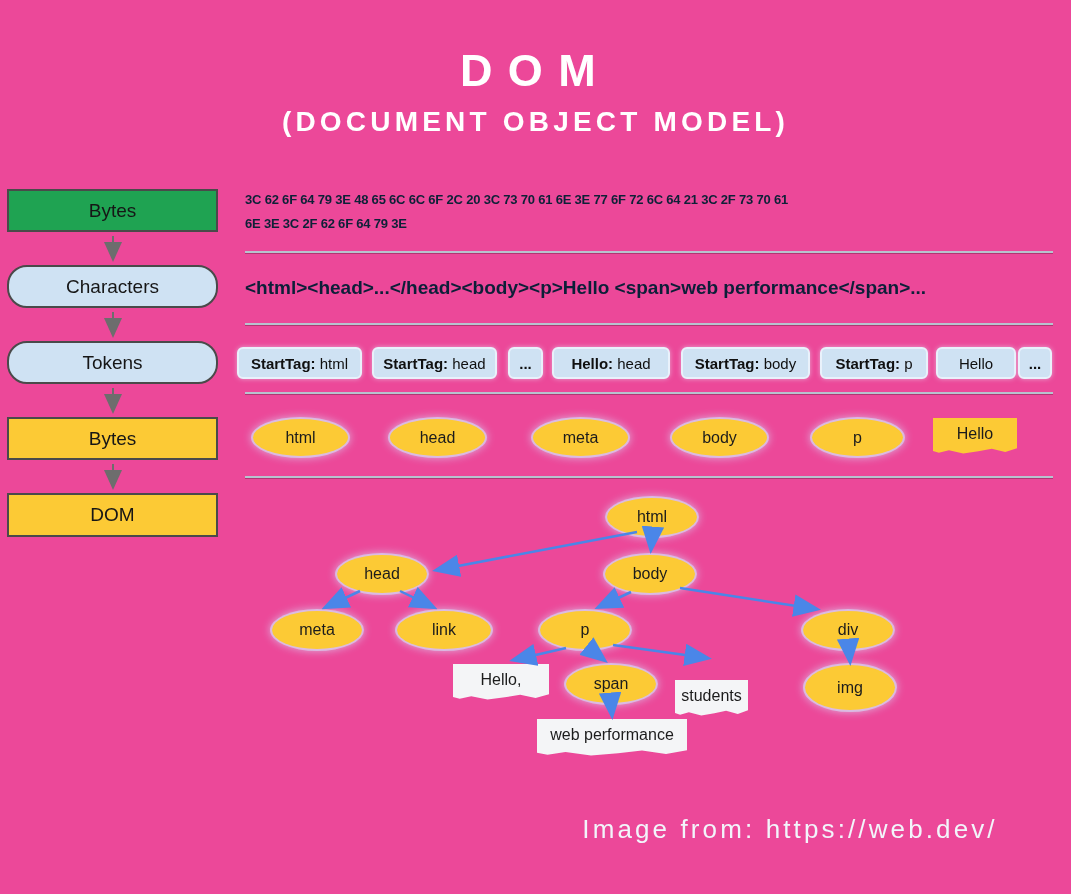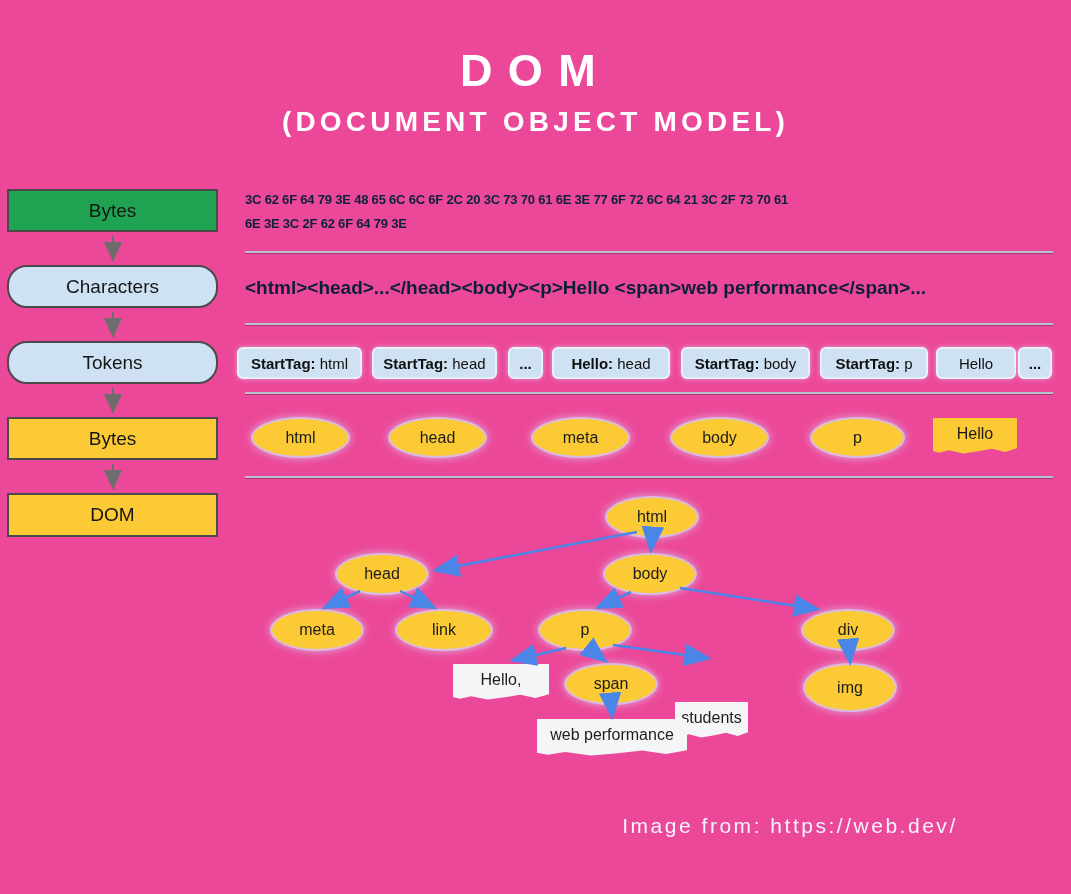--- a/index.html
+++ b/index.html
@@ -46,21 +46,21 @@
         filter:drop-shadow(0 0 3px rgba(222,236,255,.85));
         clip-path:polygon(0% 0%,100% 0%,100% 82%,86% 92%,70% 83%,54% 90%,36% 96%,19% 87%,7% 94%,0% 89%);
         padding-bottom:6px;box-sizing:border-box;}
   .wavy.yellow{background:#fcca35;}
   .wavy.white{background:#f4f5f7;}
 
   .overlay{position:absolute;left:0;top:0;pointer-events:none;}
 
   
   .credit{position:absolute;left:560px;top:814px;width:460px;text-align:center;color:#f2f5fb;
-          font-size:21px;font-weight:100;letter-spacing:0.12em;}
+          font-size:26px;font-weight:100;letter-spacing:0.12em;}
 </style>
 </head>
 <body>
 
 <div class="canvas">
 
   <div class="title">
     <div class="l1">DOM</div>
     <div class="l2">(DOCUMENT OBJECT MODEL)</div>
   </div>
@@ -156,21 +156,21 @@
     </div>
   <div class="ell" style="left:803px;top:611px;width:90px;height:38px">
       <span>div</span>
     </div>
   <div class="wavy white" style="left:453px;top:664px;width:96px;height:37px">
       <span>Hello,</span>
     </div>
   <div class="ell" style="left:566px;top:665px;width:90px;height:38px">
       <span>span</span>
     </div>
-  <div class="wavy white" style="left:675px;top:702px;width:73px;height:37px">
+  <div class="wavy white" style="left:675px;top:680px;width:73px;height:37px">
       <span>students</span>
     </div>
   <div class="ell" style="left:805px;top:665px;width:90px;height:45px">
       <span>img</span>
     </div>
   <div class="wavy white" style="left:537px;top:719px;width:150px;height:38px">
       <span>web performance</span>
     </div>
 
   <svg class="overlay" width="1071" height="894" viewBox="0 0 1071 894">

